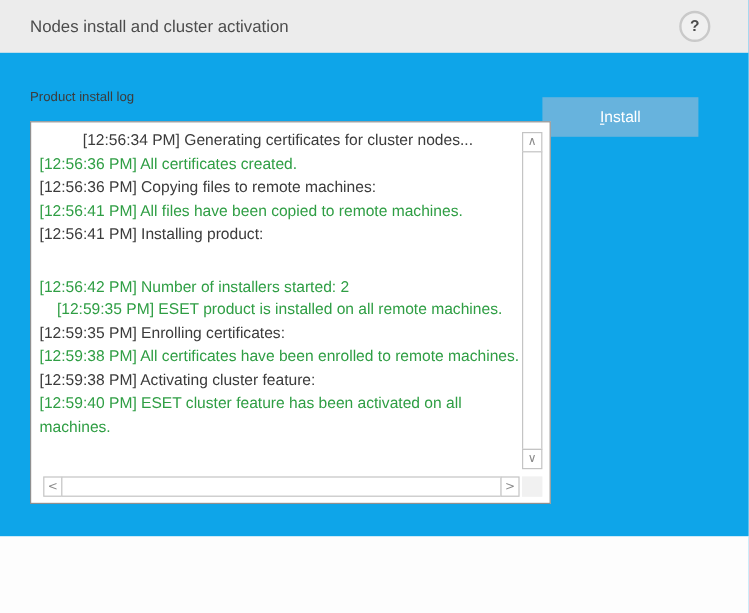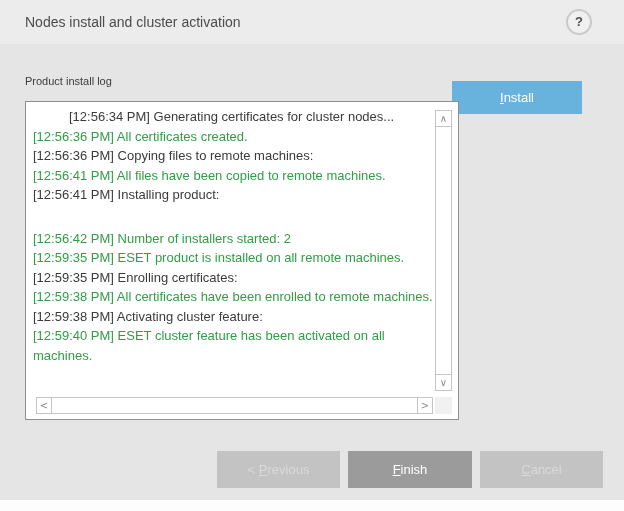--- a/index.html
+++ b/index.html
@@ -1,16 +1,16 @@
 <!DOCTYPE html>
 <html><head>
 <meta charset="utf-8">
 <style>
   html,body{margin:0;padding:0;background:#fdfdfd;}
-  #app{position:relative;width:624px;height:500px;background:#e5e5e5;overflow:hidden;
+  #app{position:relative;width:624px;height:447px;background:#0ea5e9;overflow:hidden;
        font-family:"Liberation Sans",sans-serif;}
   .header{position:absolute;left:0;top:0;width:624px;height:44px;background:#ececec;}
   .title{position:absolute;left:25px;top:0;line-height:44px;font-size:14px;color:#4c4c4c;}
   .help-btn{position:absolute;right:32px;top:9px;width:26px;height:26px;box-sizing:border-box;
        border:2px solid #c9c9c9;border-radius:50%;background:#f0f0f0;color:#4c4c4c;
        font-weight:bold;font-size:13px;text-align:center;line-height:22px;cursor:pointer;padding:0;}
   .log-label{position:absolute;left:25px;top:75px;font-size:11px;color:#3c3c3c;}
   .install-btn{position:absolute;left:452px;top:81px;width:130px;height:33px;border:none;
        background:#67b3dd;color:#ffffff;font-size:13px;font-family:"Liberation Sans",sans-serif;
        display:flex;align-items:center;justify-content:center;cursor:pointer;padding:0;}
@@ -55,21 +55,21 @@
     </button>
 
   <div class="logbox">
     <div class="log-content">
       <div class="log-line" style="color: rgb(59, 59, 59); padding-left: 36px;">[12:56:34 PM] Generating certificates for cluster nodes...</div>
       <div class="log-line" style="color: rgb(47, 158, 68);">[12:56:36 PM] All certificates created.</div>
       <div class="log-line" style="color: rgb(59, 59, 59);">[12:56:36 PM] Copying files to remote machines:</div>
       <div class="log-line" style="color: rgb(47, 158, 68);">[12:56:41 PM] All files have been copied to remote machines.</div>
       <div class="log-line" style="color: rgb(59, 59, 59);">[12:56:41 PM] Installing product:</div>
       <div class="log-line" style="color: rgb(47, 158, 68); margin-top: 24px;">[12:56:42 PM] Number of installers started: 2</div>
-      <div class="log-line" style="color: rgb(47, 158, 68);">[12:59:35 PM] ESET product is installed on all remote machines.</div>
+      <div class="log-line" style="color: rgb(47, 158, 68); text-align: center;">[12:59:35 PM] ESET product is installed on all remote machines.</div>
       <div class="log-line" style="color: rgb(59, 59, 59);">[12:59:35 PM] Enrolling certificates:</div>
       <div class="log-line" style="color: rgb(47, 158, 68);">[12:59:38 PM] All certificates have been enrolled to remote machines.</div>
       <div class="log-line" style="color: rgb(59, 59, 59);">[12:59:38 PM] Activating cluster feature:</div>
       <div class="log-line" style="color: rgb(47, 158, 68);">[12:59:40 PM] ESET cluster feature has been activated on all machines.</div>
     </div>
 
     <div class="vscroll">
       <button class="sb-btn">
           <span>∧</span>
         </button>

